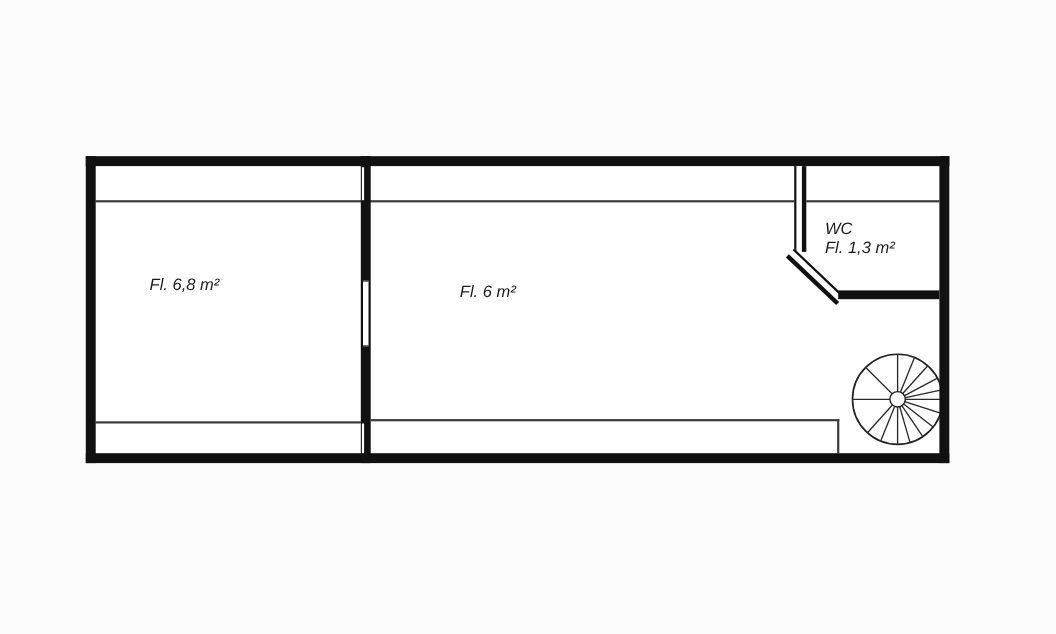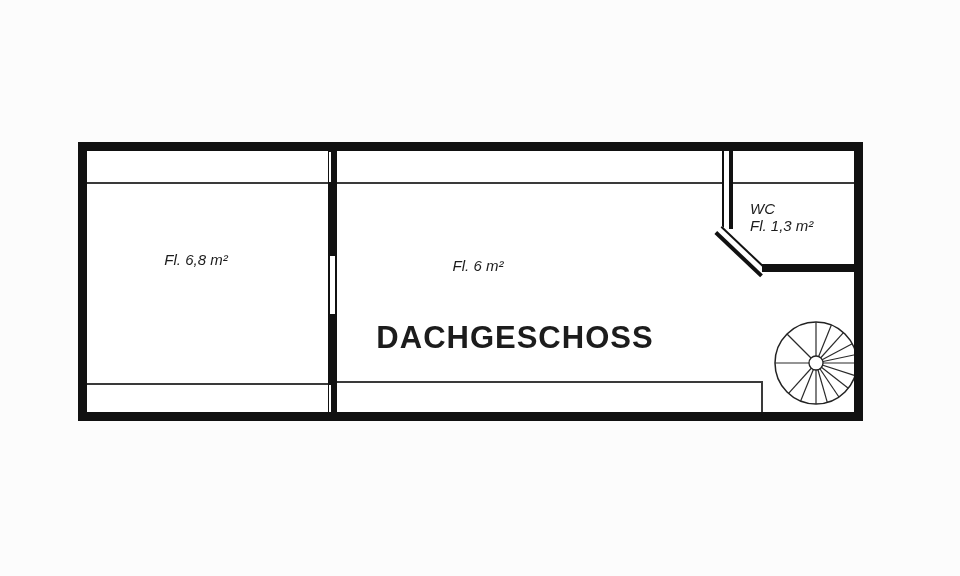--- a/index.html
+++ b/index.html
@@ -34,21 +34,21 @@
   .dbl-wall-d{
     position:absolute;background:#ffffff;box-sizing:border-box;
     border-top:2px solid var(--wall);
     border-bottom:4px solid var(--wall);
     transform-origin:0 0;
   }
   .label{
     position:absolute;color:var(--text);
     font-size:15px;line-height:17px;white-space:nowrap;font-style:italic;
   }
-  .label.centered{text-align:center;}
+  .label.centered{text-align:left;}
   .title{
     position:absolute;color:var(--text);
     font-size:31px;font-weight:bold;letter-spacing:1px;
     text-align:center;white-space:nowrap;
   }
   .stair{position:absolute;}
 </style>
 </head>
 <body>
 
@@ -97,15 +97,14 @@
   <div class="dbl-wall-d" style="left:722px;top:226px;width:63px;height:11px;transform:rotate(43.5deg);"></div>
   <div class="wall" style="left:762px;top:264px;width:92px;height:8px;"></div>
 
   <div class="label centered" style="left:136px;top:251px;width:120px;">Fl. 6,8 m²</div>
   <div class="label centered" style="left:418px;top:257px;width:120px;">Fl. 6 m²</div>
   <div class="label" style="left:750px;top:200px;">
     <div>WC</div>
     <div>Fl. 1,3 m²</div>
   </div>
 
-  <div class="title" style="left:355px;top:320px;width:320px;">DACHGESCHOSS</div>
 
 </div>
 
 </body></html>

